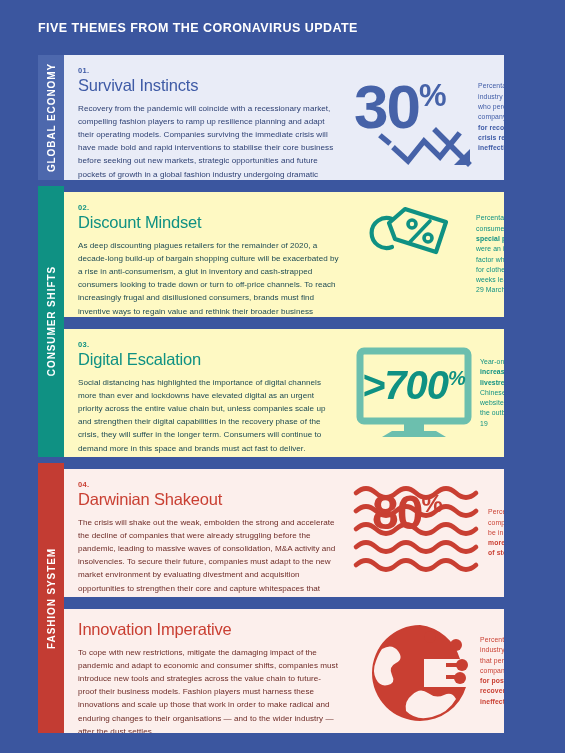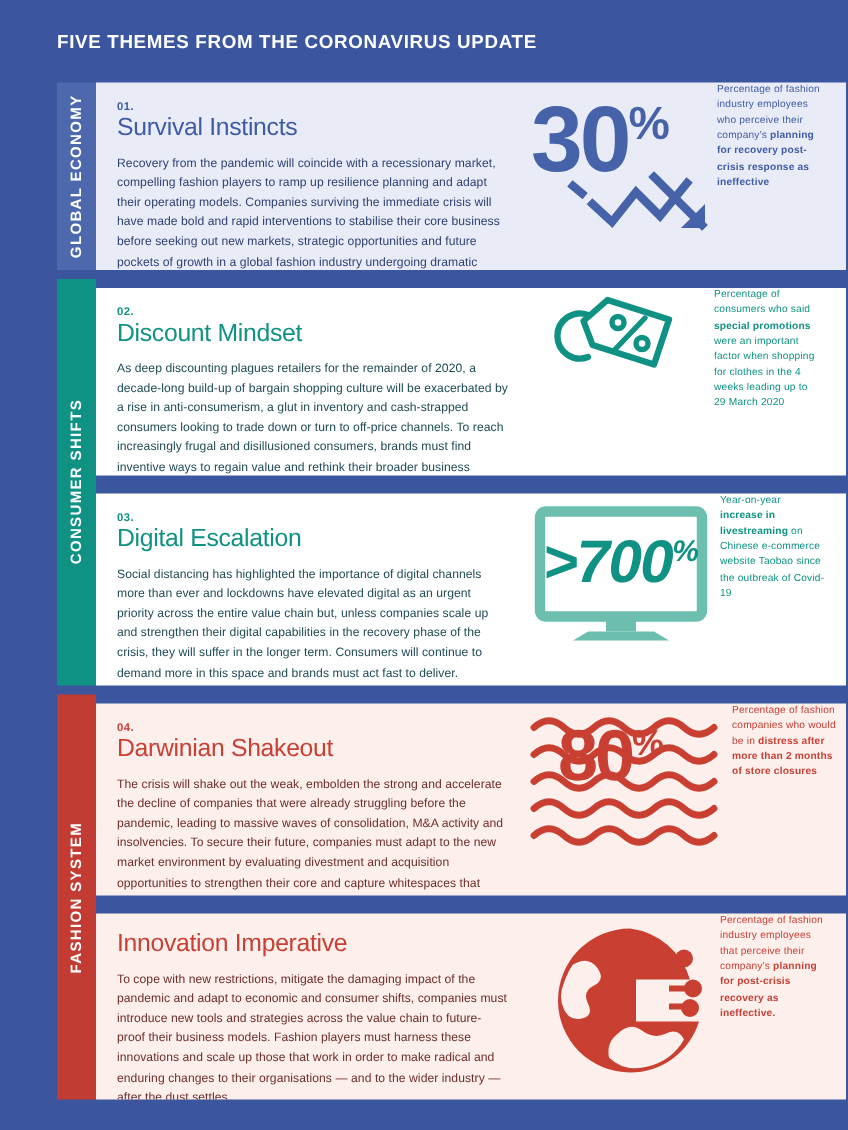--- a/index.html
+++ b/index.html
@@ -2,21 +2,21 @@
 <html><head>
 <meta charset="utf-8">
 <style>
   * { margin:0; padding:0; box-sizing:border-box; }
   html, body {
     width:565px; height:753px;
     background:#3b569f;
     font-family:"Liberation Sans", sans-serif;
     overflow:hidden;
   }
-  .page { position:relative; width:564px; height:753px; background:#3b569f; }
+  .page { position:relative; width:504px; height:753px; background:#3b569f; }
 
   
   .header {
     height:55px;
     display:flex; align-items:center;
     padding-left:38px;
   }
   .header-title {
     color:#ffffff;
     font-size:12.5px;
@@ -52,25 +52,25 @@
     display:flex;
     overflow:hidden;
   }
   .card-body {
     flex:0 0 288px;
     padding:11px 13px 10px 14px;
   }
   .card-stat {
     flex:1;
     display:flex;
-    align-items:flex-start;
+    align-items:center;
     position:relative;
   }
   .card-eco  { background:#e9ecf7; }
-  .card-con  { background:#ffffff; }
+  .card-con  { background:#fef9c3; }
   .card-fas  { background:#fcefec; }
 
   .num-label { font-size:7.5px; font-weight:bold; letter-spacing:0.3px; margin-bottom:1px; }
   .card-title { font-size:16.5px; font-weight:normal; letter-spacing:-0.2px; margin-bottom:7px; }
   .card-text { font-size:8.1px; line-height:1.62; letter-spacing:0.04px; }
 
   .t-eco .num-label, .t-eco .card-title { color:#3f5ba6; }
   .t-eco .card-text { color:#2c3f72; }
   .t-con .num-label, .t-con .card-title { color:#0f9183; }
   .t-con .card-text { color:#1d4a53; }

